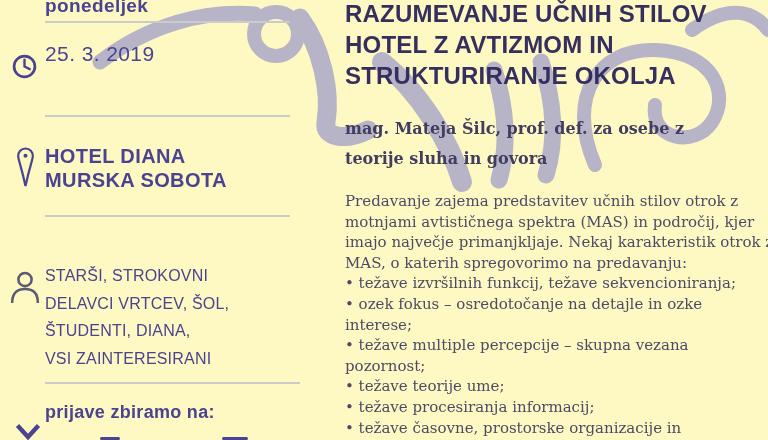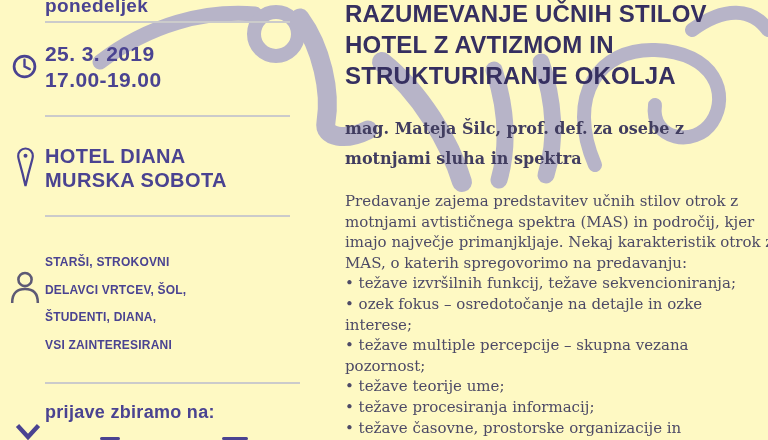--- a/index.html
+++ b/index.html
@@ -12,25 +12,25 @@
 
   
   .fg{position:absolute;z-index:1;}
 
   
   .day{left:45px;top:-5px;font-size:19px;font-weight:bold;color:#4a4391;letter-spacing:.4px;}
   .hr{position:absolute;z-index:1;height:2px;background:#cbcbcb;left:45px;width:245px;}
   #hr1{top:21px}#hr2{top:115px}#hr3{top:215px}#hr4{top:382px;width:255px}
   .icon{line-height:0;}
   .clock{left:12px;top:54px;}
-  .datetime{left:45px;top:41px;font-size:21px;font-weight:bold;color:#4a4391;line-height:26px;letter-spacing:.4px;}
+  .datetime{left:45px;top:41px;font-size:21px;font-weight:normal;color:#4a4391;line-height:26px;letter-spacing:.4px;}
   .pin{left:17px;top:147px;}
   .venue{left:45px;top:144px;font-size:20px;font-weight:bold;color:#4a4391;line-height:24px;letter-spacing:.4px;}
   .person{left:10px;top:271px;}
-  .audience{left:45px;top:249px;font-size:12px;font-weight:bold;color:#4a4391;line-height:27.5px;letter-spacing:.2px;}
+  .audience{left:45px;top:262px;font-size:16px;font-weight:normal;color:#4a4391;line-height:27.5px;letter-spacing:.2px;}
   .mail{left:15px;top:423px;}
   .signup{left:45px;top:402px;font-size:18px;font-weight:bold;color:#4a4391;letter-spacing:.3px;}
   .frag{position:absolute;z-index:1;background:#4a4391;height:3px;border-radius:1.5px;top:437px;}
   #frag1{left:100px;width:20px;}
   #frag2{left:222px;width:26px;}
 
   
   .title{left:345px;top:-2px;font-size:24px;font-weight:bold;color:#352f60;line-height:31px;letter-spacing:.2px;white-space:nowrap;}
   .speaker{left:345px;top:114px;font-family:"DejaVu Serif",serif;font-weight:bold;font-size:16px;color:#413d60;line-height:30px;white-space:nowrap;}
   .bodytext{left:345px;top:191px;font-family:"DejaVu Serif",serif;font-size:15px;color:#4d4a66;line-height:20.6px;white-space:nowrap;}
@@ -57,21 +57,20 @@
   <div class="hr" id="hr1"></div>
 
   <div class="fg icon clock">
     <svg width="25" height="25" viewBox="0 0 24 24" fill="none" stroke="#4a4391">
       <circle cx="12" cy="12" r="10" stroke-width="2.6"></circle>
       <path d="M12 12 L12 5.5 M12 12 L17 14.5" stroke-width="2.3" stroke-linecap="round"></path>
     </svg>
   </div>
   <div class="fg datetime">
     <div>25. 3. 2019</div>
-    <div>17.00-19.00</div>
   </div>
   <div class="hr" id="hr2"></div>
 
   <div class="fg icon pin">
     <svg width="17" height="41" viewBox="0 0 17 41" fill="none" stroke="#4a4391">
       <path d="M 8.5 1.5 C 4 1.5 1.2 5 1.2 9 C 1.2 12.8 3.6 16.5 8.5 39 C 13.4 16.5 15.8 12.8 15.8 9 C 15.8 5 13 1.5 8.5 1.5 Z" stroke-width="2.2"></path>
       <circle cx="8.5" cy="8.8" r="2" fill="#4a4391" stroke="none"></circle>
     </svg>
   </div>
   <div class="fg venue">
@@ -104,21 +103,21 @@
   <div class="frag" id="frag2"></div>
 
   <div class="fg title">
     <div>RAZUMEVANJE UČNIH STILOV</div>
     <div>HOTEL Z AVTIZMOM IN</div>
     <div>STRUKTURIRANJE OKOLJA</div>
   </div>
 
   <div class="fg speaker">
     <div>mag. Mateja Šilc, prof. def. za osebe z</div>
-    <div>motnjami sluha in spektra</div>
+    <div>teorije sluha in govora</div>
   </div>
 
   <div class="fg bodytext">
     <div>Predavanje zajema predstavitev učnih stilov otrok z</div>
     <div>motnjami avtističnega spektra (MAS) in področij, kjer</div>
     <div>imajo največje primanjkljaje. Nekaj karakteristik otrok z</div>
     <div>MAS, o katerih spregovorimo na predavanju:</div>
     <div>• težave izvršilnih funkcij, težave sekvencioniranja;</div>
     <div>• ozek fokus – osredotočanje na detajle in ozke</div>
     <div>interese;</div>

